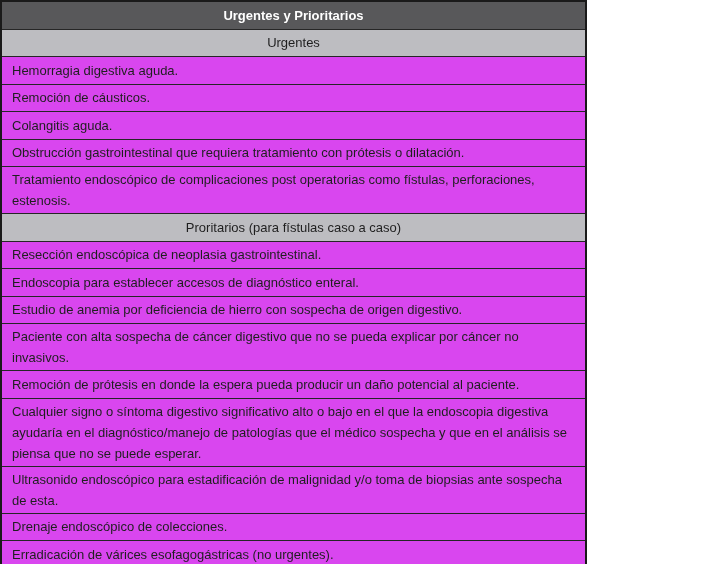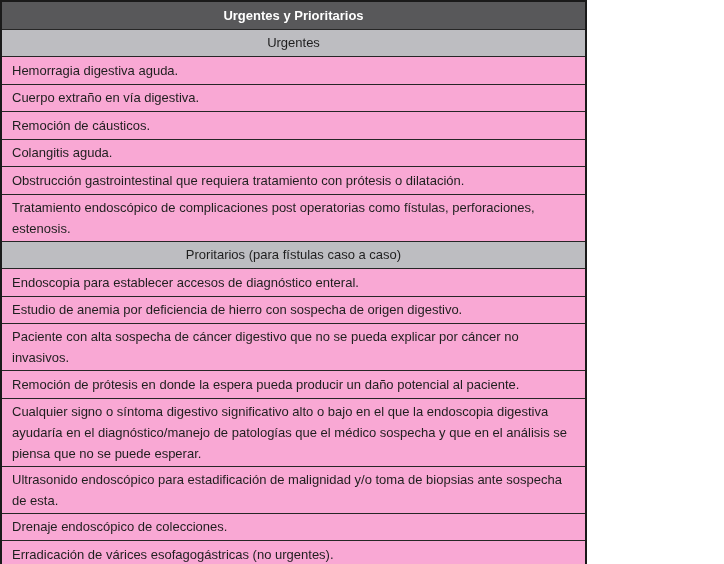--- a/index.html
+++ b/index.html
@@ -21,21 +21,21 @@
   }
   .row {
     box-sizing: border-box;
     min-height: 27.5px;
     border-bottom: 1px solid #262626;
     display: flex;
     align-items: center;
     font-size: 13px;
     line-height: 21px;
     color: #1f1f1f;
-    background: #f9a8d4;
+    background: #d946ef;
     padding: 2px 10px;
   }
   .row:last-child {
     border-bottom: none;
   }
   .row.title {
     background: #58585a;
     color: #ffffff;
     font-weight: bold;
     justify-content: center;
@@ -48,27 +48,27 @@
   }
 </style>
 </head>
 <body>
 
 <div class="table-wrap">
   <div class="row title">Urgentes y Prioritarios</div>
 
   <div class="row section">Urgentes</div>
   <div class="row">Hemorragia digestiva aguda.</div>
-  <div class="row">Cuerpo extraño en vía digestiva.</div>
   <div class="row">Remoción de cáusticos.</div>
   <div class="row">Colangitis aguda.</div>
   <div class="row">Obstrucción gastrointestinal que requiera tratamiento con prótesis o dilatación.</div>
   <div class="row">Tratamiento endoscópico de complicaciones post operatorias como fístulas, perforaciones, estenosis.</div>
 
   <div class="row section">Proritarios (para fístulas caso a caso)</div>
+  <div class="row">Resección endoscópica de neoplasia gastrointestinal.</div>
   <div class="row">Endoscopia para establecer accesos de diagnóstico enteral.</div>
   <div class="row">Estudio de anemia por deficiencia de hierro con sospecha de origen digestivo.</div>
   <div class="row">Paciente con alta sospecha de cáncer digestivo que no se pueda explicar por cáncer no invasivos.</div>
   <div class="row">Remoción de prótesis en donde la espera pueda producir un daño potencial al paciente.</div>
   <div class="row">Cualquier signo o síntoma digestivo significativo alto o bajo en el que la endoscopia digestiva ayudaría en el diagnóstico/manejo de patologías que el médico sospecha y que en el análisis se piensa que no se puede esperar.</div>
   <div class="row">Ultrasonido endoscópico para estadificación de malignidad y/o toma de biopsias ante sospecha de esta.</div>
   <div class="row">Drenaje endoscópico de colecciones.</div>
   <div class="row">Erradicación de várices esofagogástricas (no urgentes).</div>
 </div>
 

